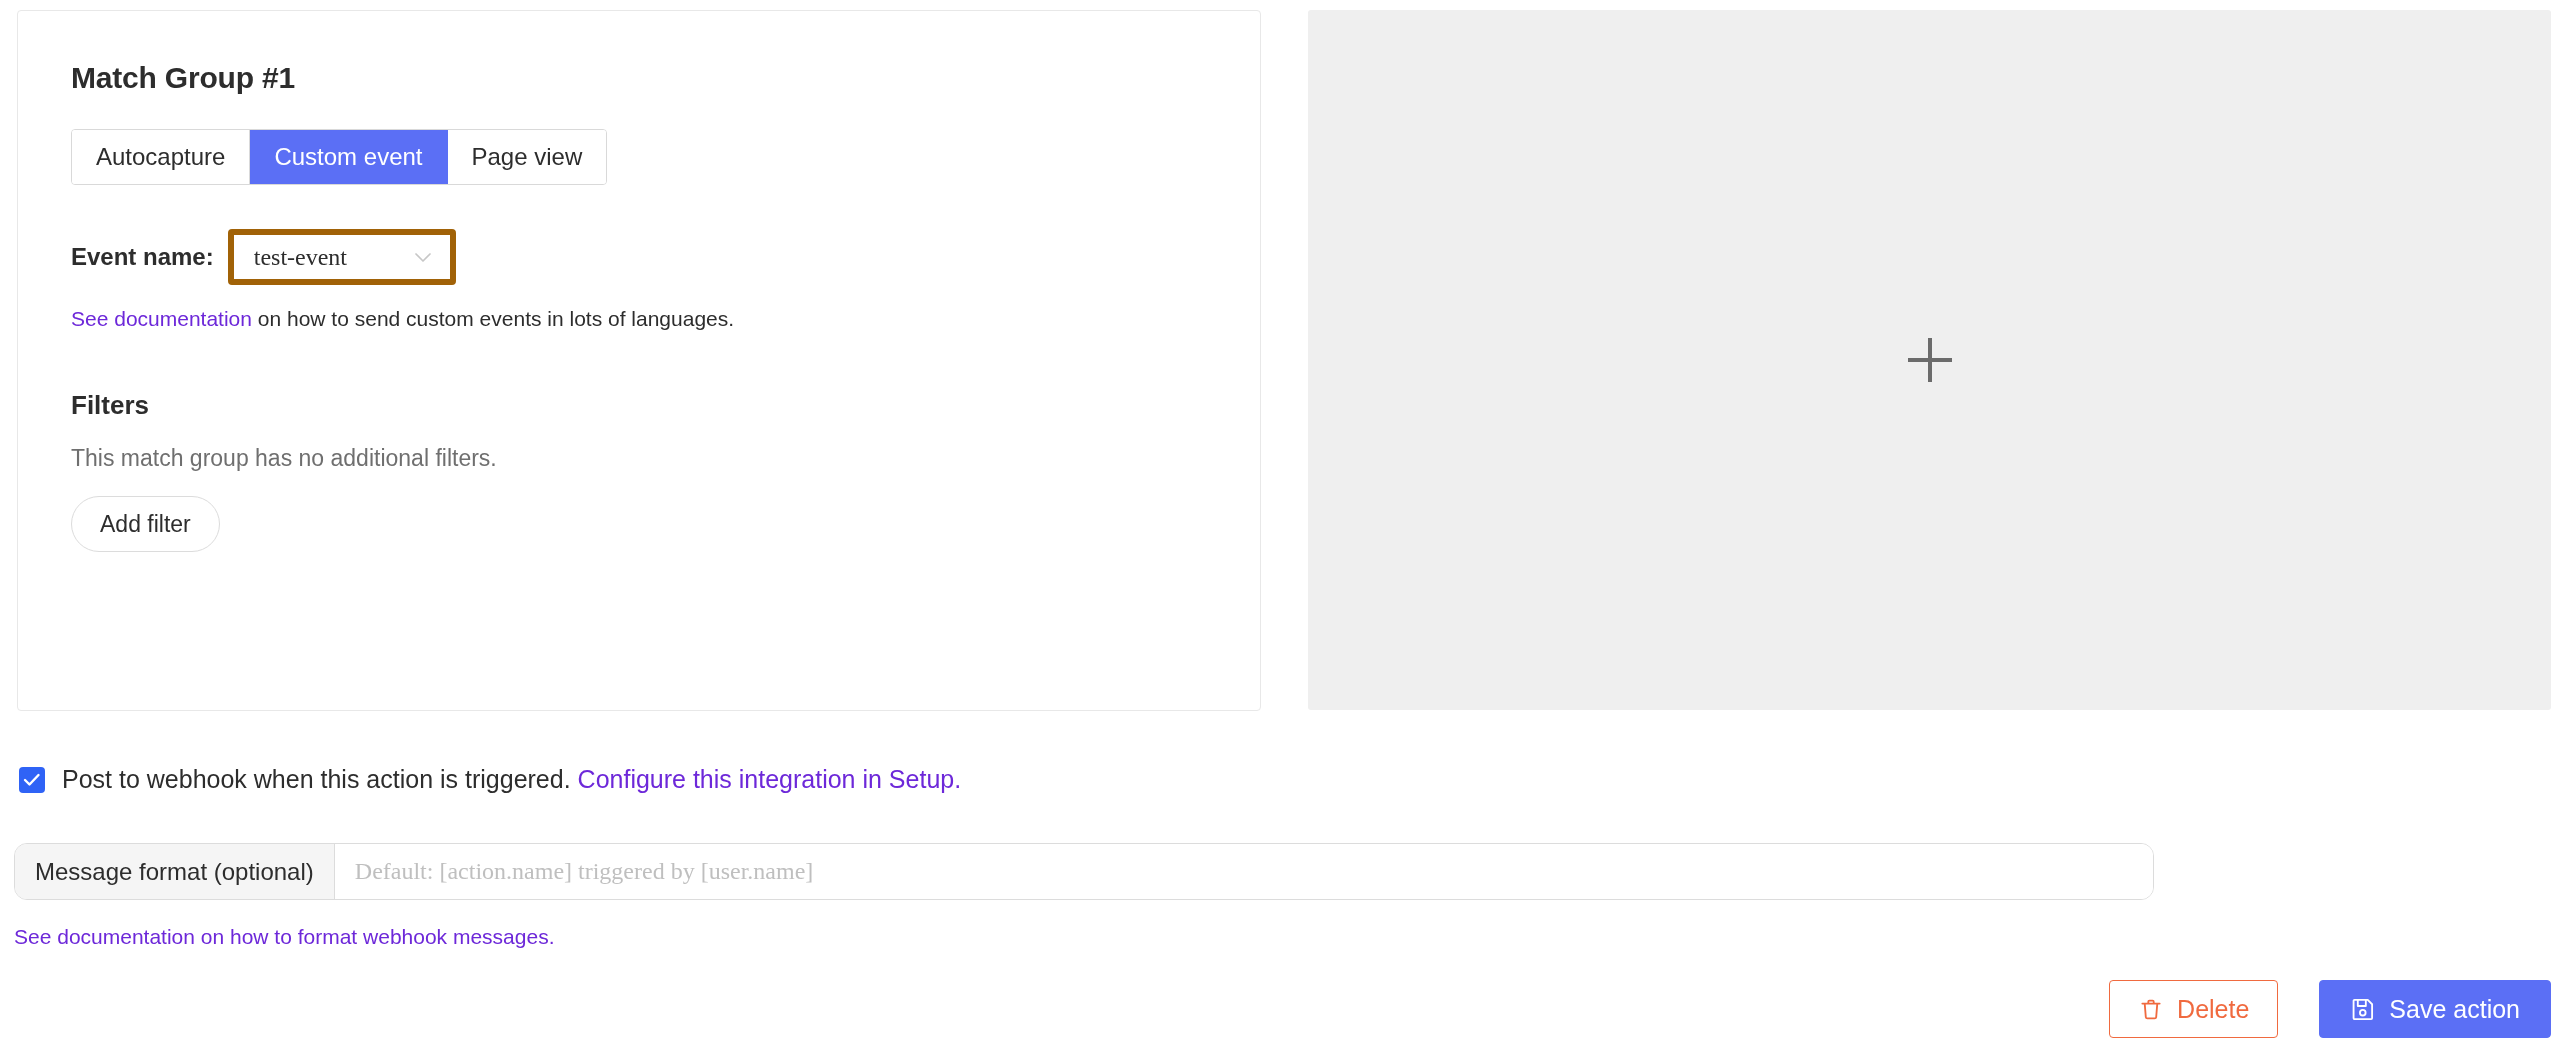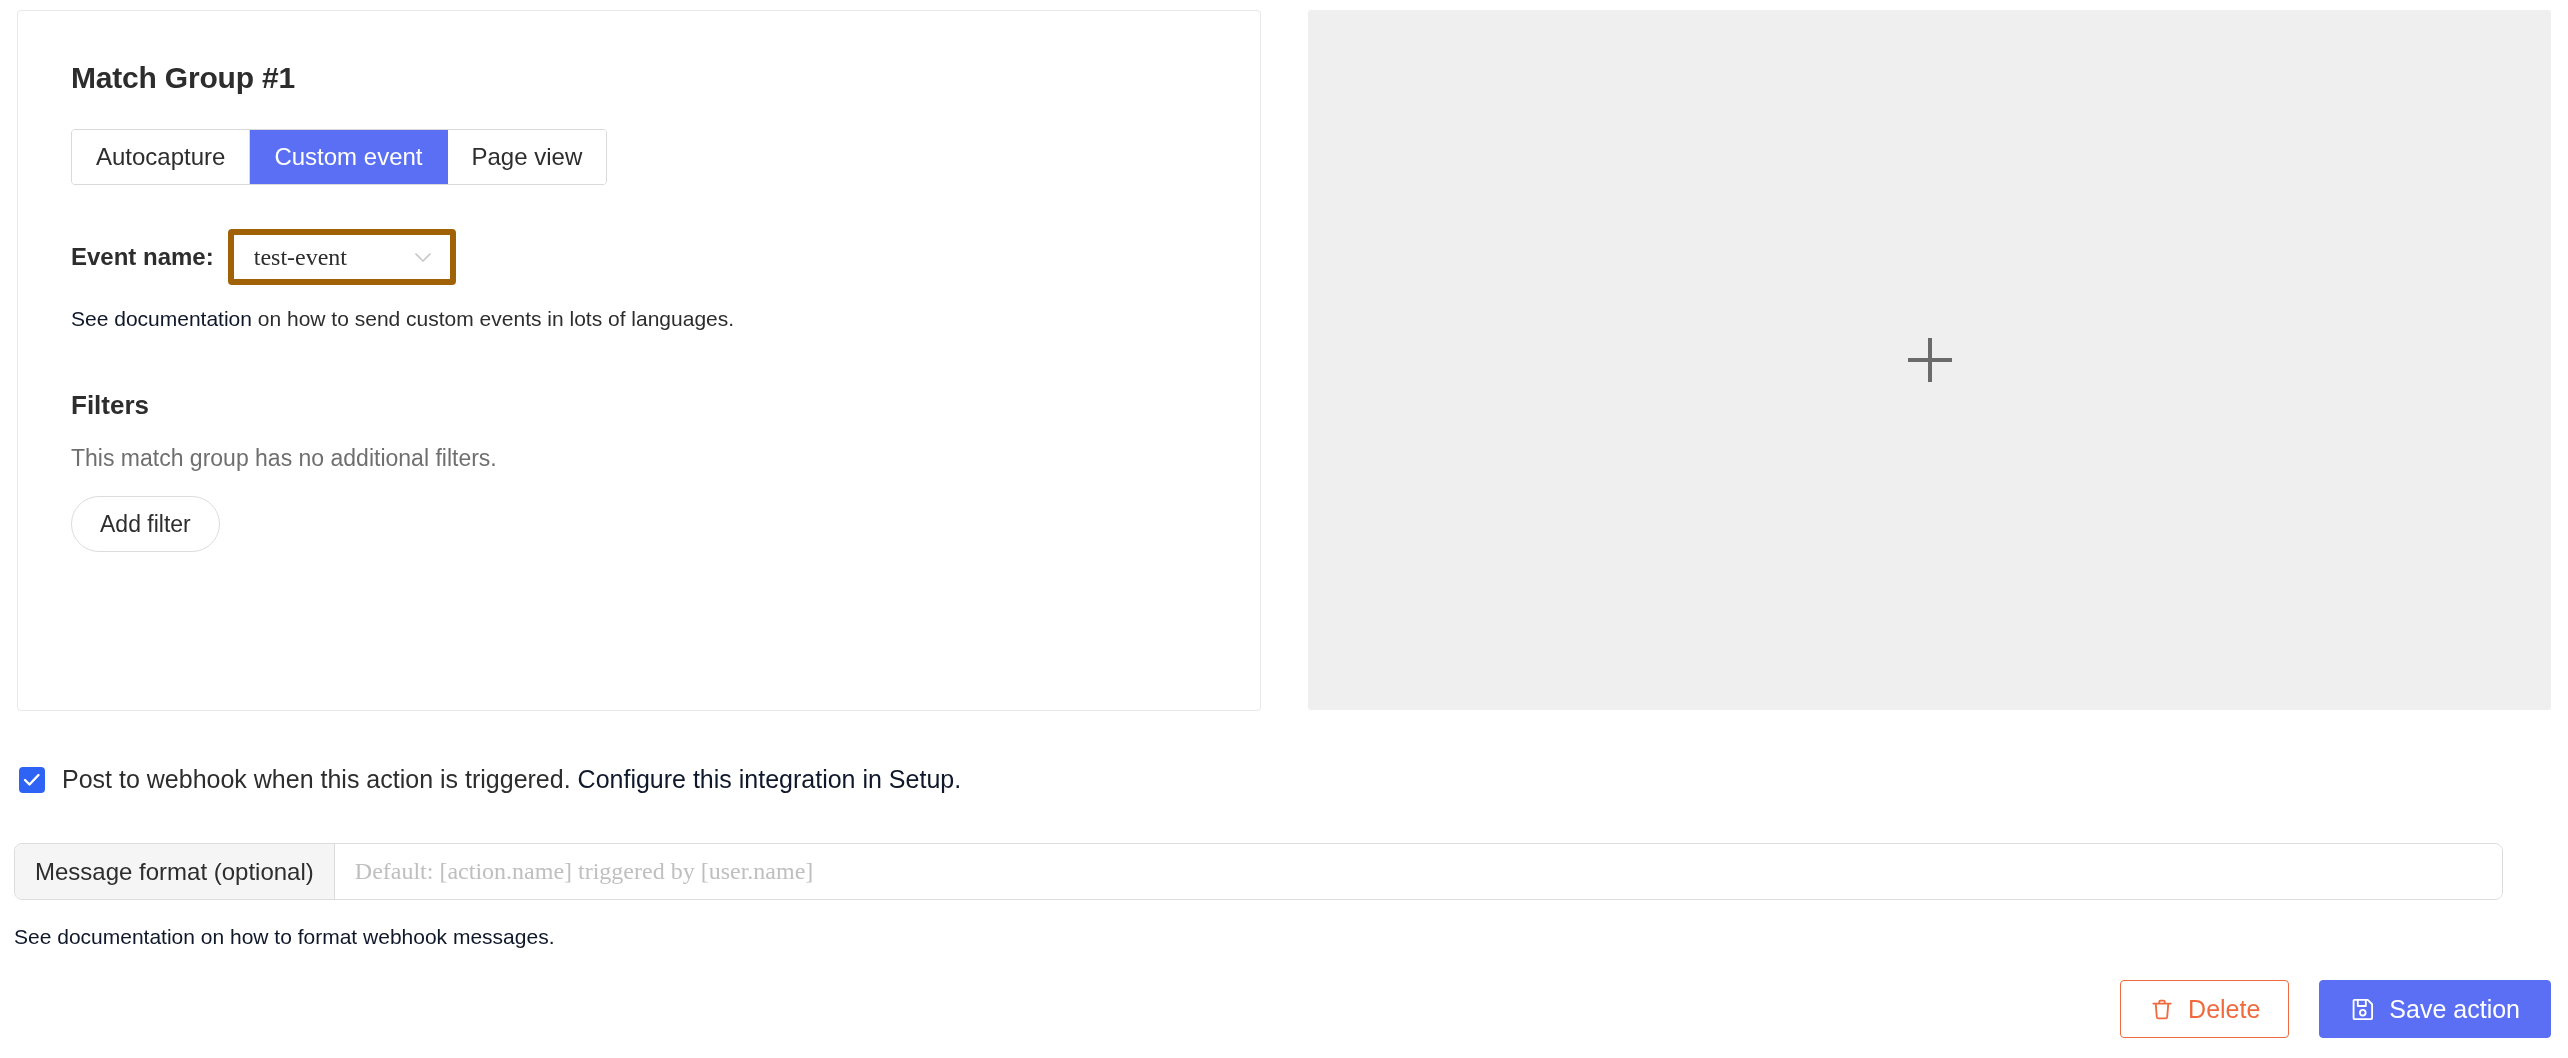--- a/index.html
+++ b/index.html
@@ -133,21 +133,21 @@
   }
   .chev svg { display: block; }
 
   .doc-line {
     margin-top: 20px;
     font-size: 21px;
     color: #2d2d2d;
     line-height: 1.3;
   }
   a.link {
-    color: #0f172a;
+    color: #6d28d9;
     text-decoration: none;
     cursor: pointer;
   }
 
   
   .filters-title {
     margin-top: 60px;
     font-size: 26px;
     font-weight: bold;
     color: #2d2d2d;
@@ -241,26 +241,26 @@
     color: #2d2d2d;
     white-space: nowrap;
   }
   .webhook-text .link { font-size: 25px; }
 
   
   .input-group {
     position: absolute;
     left: 14px;
     top: 843px;
-    width: 2489px;
+    width: 2140px;
     height: 57px;
     display: flex;
     align-items: stretch;
     border: 1px solid #dcdcdc;
-    border-radius: 8px;
+    border-radius: 13px;
     background: #ffffff;
     box-sizing: border-box;
     overflow: hidden;
   }
   .input-addon {
     display: flex;
     align-items: center;
     padding: 0 20px;
     background: #f5f5f5;
     border-right: 1px solid #dcdcdc;
@@ -289,21 +289,21 @@
     font-size: 21px;
   }
 
   
   .footer-actions {
     position: absolute;
     right: 17px;
     top: 980px;
     display: flex;
     align-items: flex-start;
-    gap: 12px;
+    gap: 23px;
   }
   .btn {
     display: inline-flex;
     align-items: center;
     justify-content: center;
     height: 58px;
     border-radius: 4px;
     font-size: 25px;
     cursor: pointer;
     font-family: "Liberation Sans", sans-serif;

